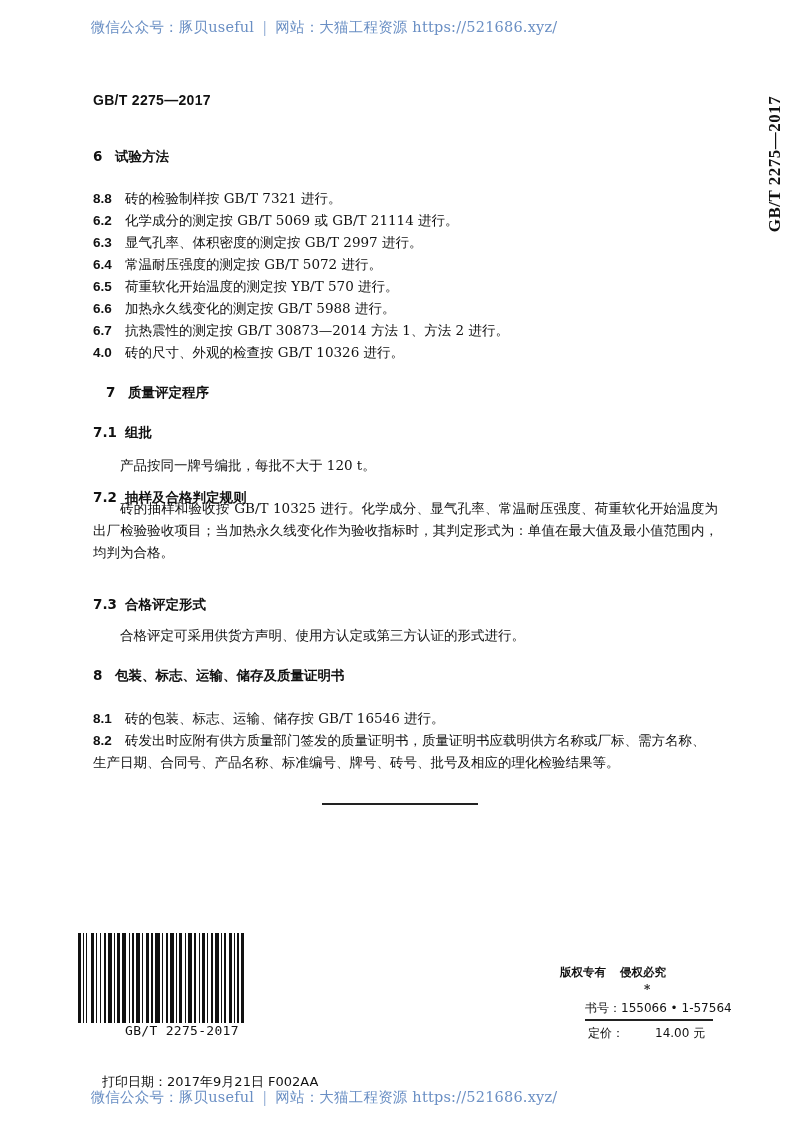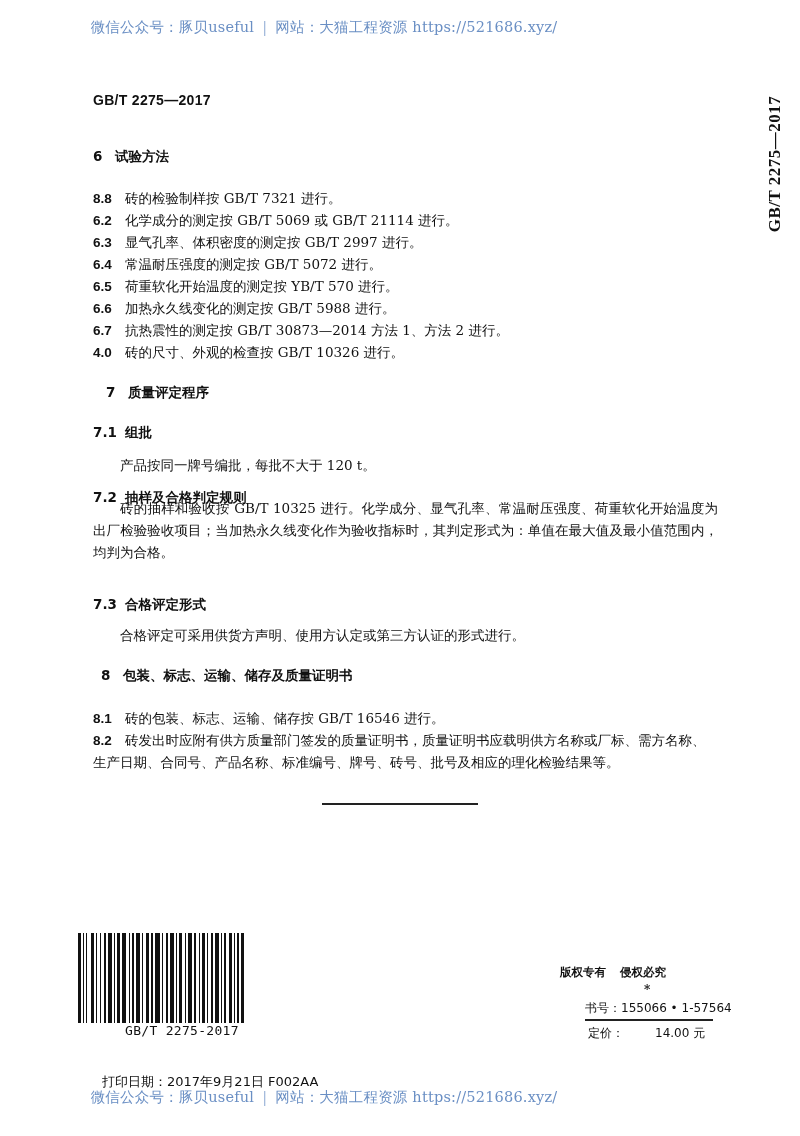--- a/index.html
+++ b/index.html
@@ -68,21 +68,21 @@
 </div>
 <div class="h2" style="top:424px;"><span class="num">7.1</span><span>组批</span></div>
 <div class="para" style="top:454px;">产品按同一牌号编批，每批不大于 120 t。</div>
 
 <div class="h2" style="top:489px;"><span class="num">7.2</span><span>抽样及合格判定规则</span></div>
 <div class="para" style="top:497px;">砖的抽样和验收按 GB/T 10325 进行。化学成分、显气孔率、常温耐压强度、荷重软化开始温度为出厂检验验收项目；当加热永久线变化作为验收指标时，其判定形式为：单值在最大值及最小值范围内，均判为合格。</div>
 
 <div class="h2" style="top:596px;"><span class="num">7.3</span><span>合格评定形式</span></div>
 <div class="para" style="top:624px;">合格评定可采用供货方声明、使用方认定或第三方认证的形式进行。</div>
 
-<div class="h1" style="top:667px;margin-left:8px;">
+<div class="h1" style="top:667px;">
   <span class="num">8</span><span>包装、标志、运输、储存及质量证明书</span>
 </div>
 <div class="item" style="top:710px;"><span class="num">8.1</span><span>砖的包装、标志、运输、储存按 GB/T 16546 进行。</span></div>
 <div class="item" style="top:732px;"><span class="num">8.2</span><span>砖发出时应附有供方质量部门签发的质量证明书，质量证明书应载明供方名称或厂标、需方名称、</span></div>
 <div class="item" style="top:754px; left:93px;">生产日期、合同号、产品名称、标准编号、牌号、砖号、批号及相应的理化检验结果等。</div>
 
 <div class="rule-line"></div>
 
 <div class="barcode">
   <i style="width:3px;margin-right:2px"></i>

